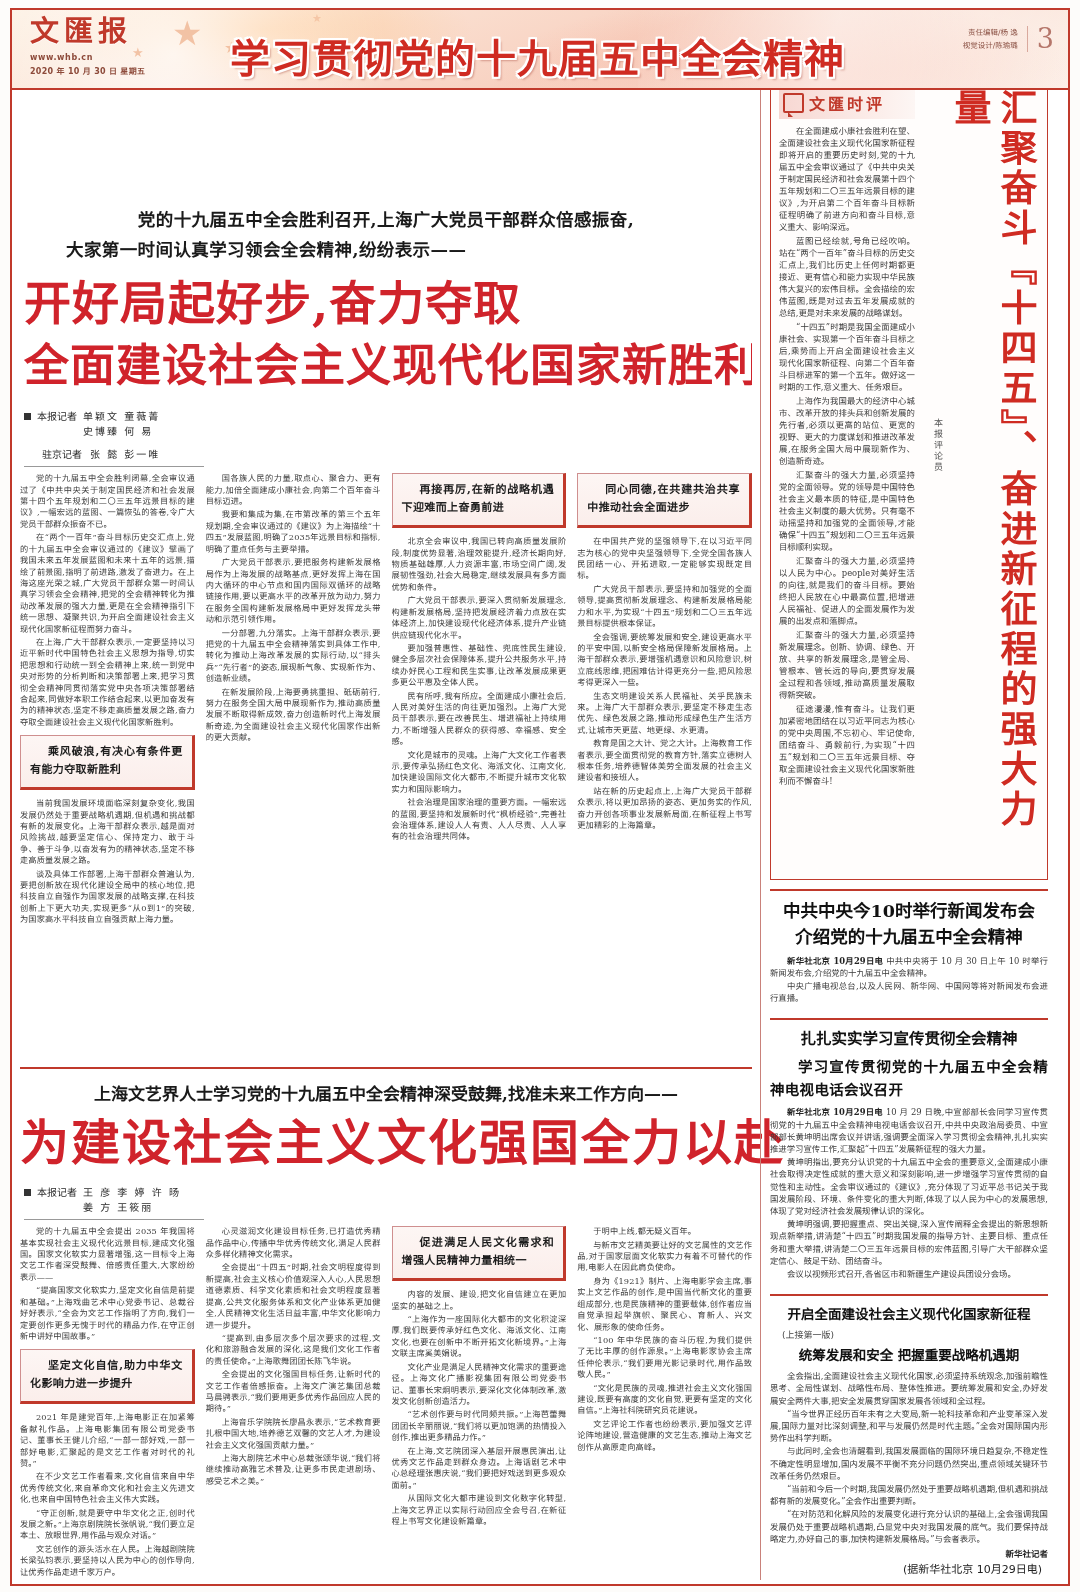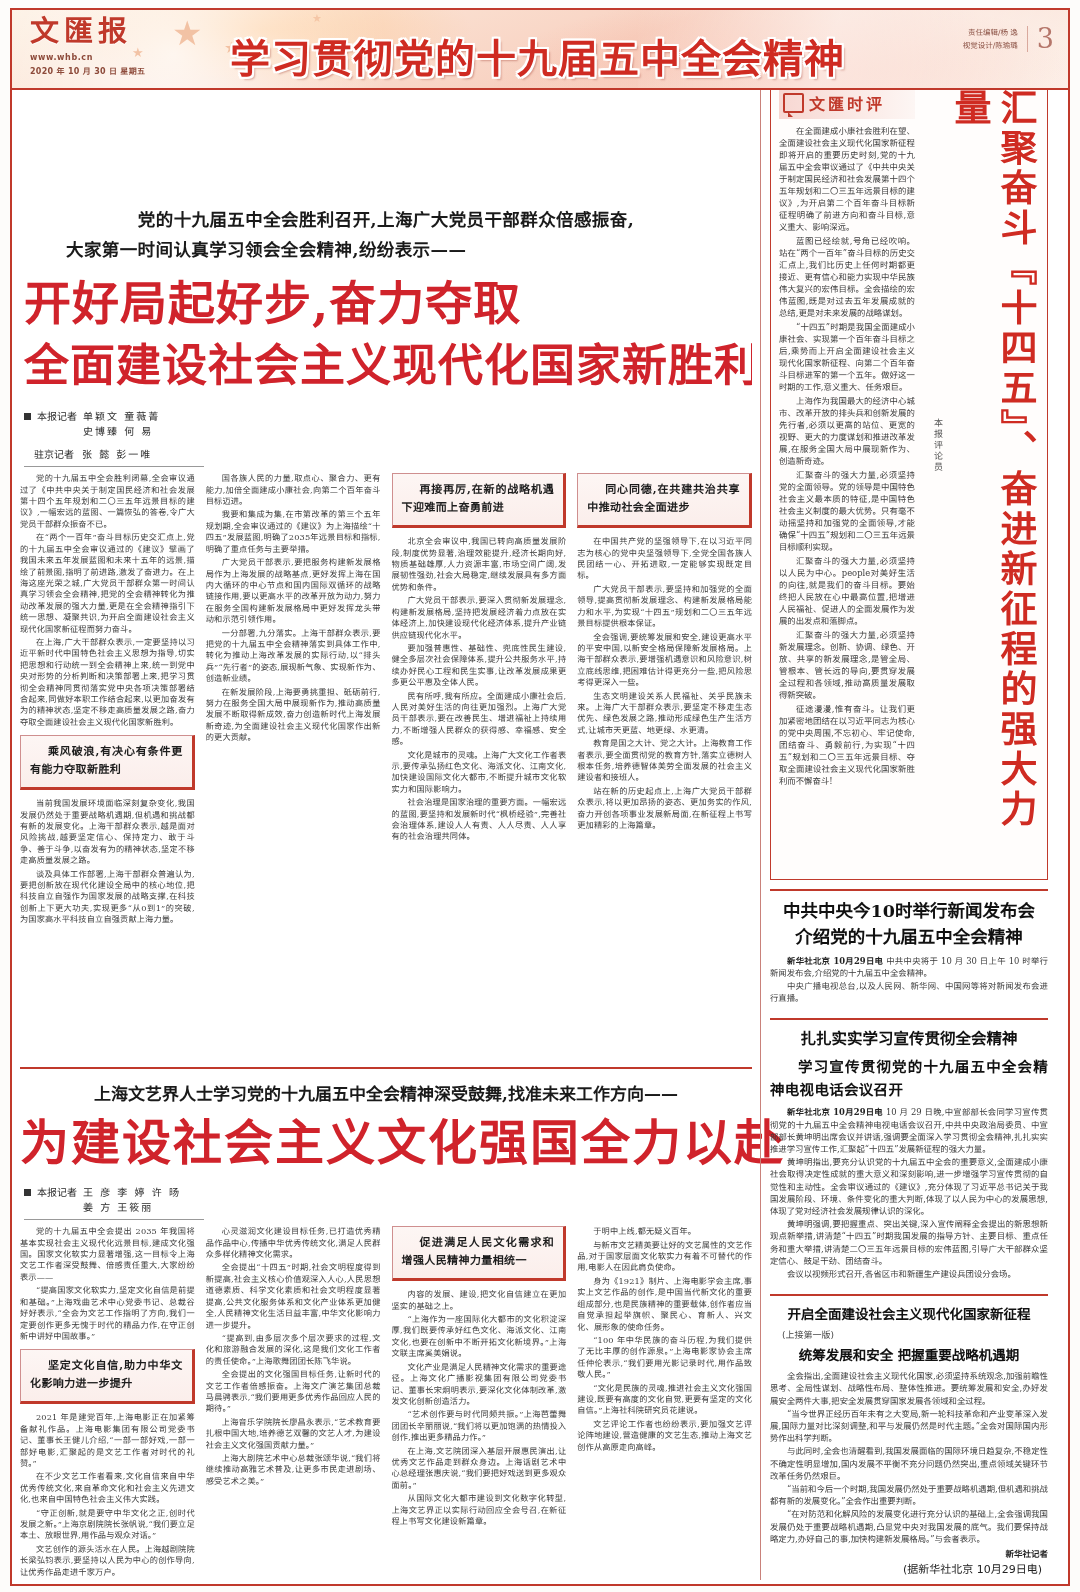--- a/index.html
+++ b/index.html
@@ -365,21 +365,21 @@
             <span class="hl2">全面建设社会主义现代化国家新胜利</span>
           </h1>
 
           <div>
             <div class="byline">
               <span class="sq"></span>
               <span>本报记者</span>
               <span class="byline-names">单颖文  童薇菁
 史博臻  何  易</span>
             </div>
-            <div class="byline" style="margin-left:14px;gap:8px;">
+            <div class="byline" style="margin-left:22px;gap:8px;">
               <span>驻京记者</span>
               <span class="byline-names">张  懿  彭一唯</span>
             </div>
             <div class="byline-rule"></div>
           </div>
 
           <div class="cols">
             <div class="col">
               <p>党的十九届五中全会胜利闭幕,全会审议通过了《中共中央关于制定国民经济和社会发展第十四个五年规划和二〇三五年远景目标的建议》,一幅宏远的蓝图、一篇恢弘的答卷,令广大党员干部群众振奋不已。</p>
               <p>在“两个一百年”奋斗目标历史交汇点上,党的十九届五中全会审议通过的《建议》擘画了我国未来五年发展蓝图和未来十五年的远景,描绘了前景图,指明了前进路,激发了奋进力。在上海这座光荣之城,广大党员干部群众第一时间认真学习领会全会精神,把党的全会精神转化为推动改革发展的强大力量,更是在全会精神指引下统一思想、凝聚共识,为开启全面建设社会主义现代化国家新征程而努力奋斗。</p>

